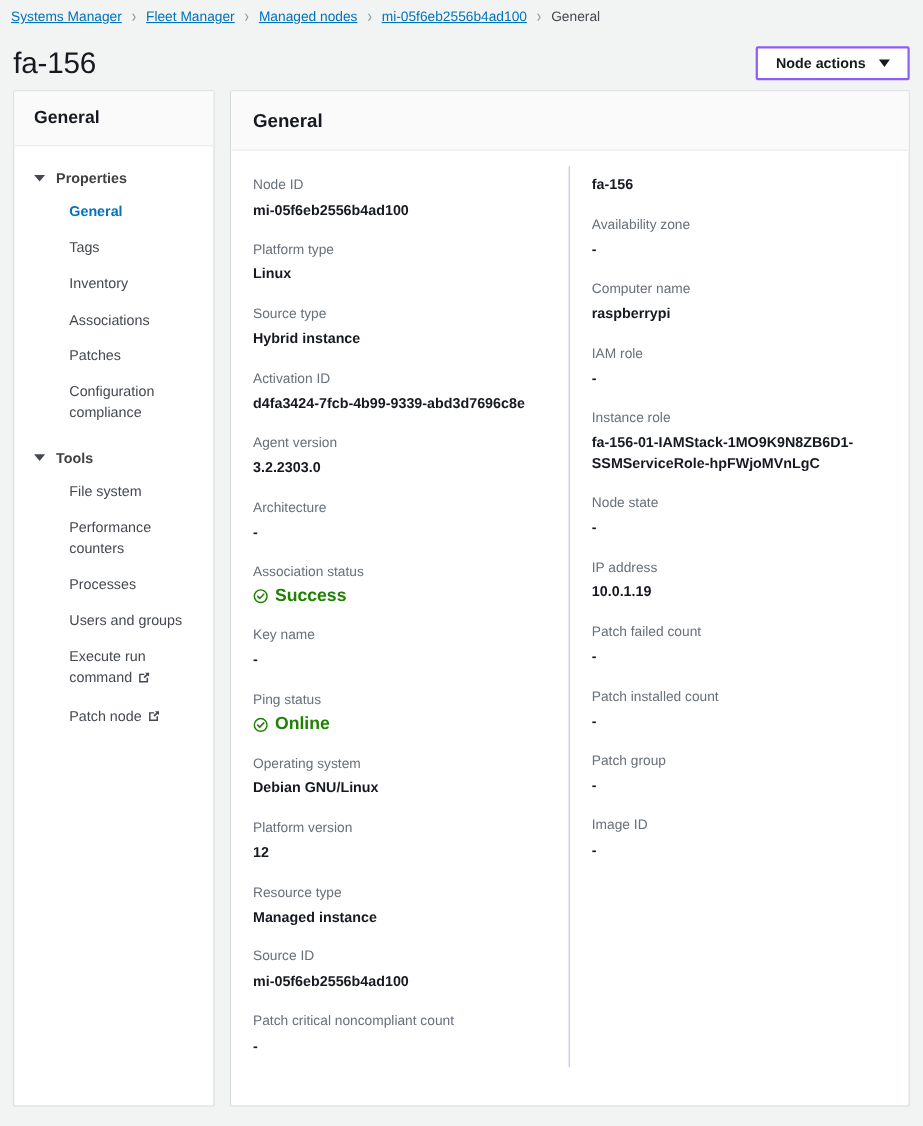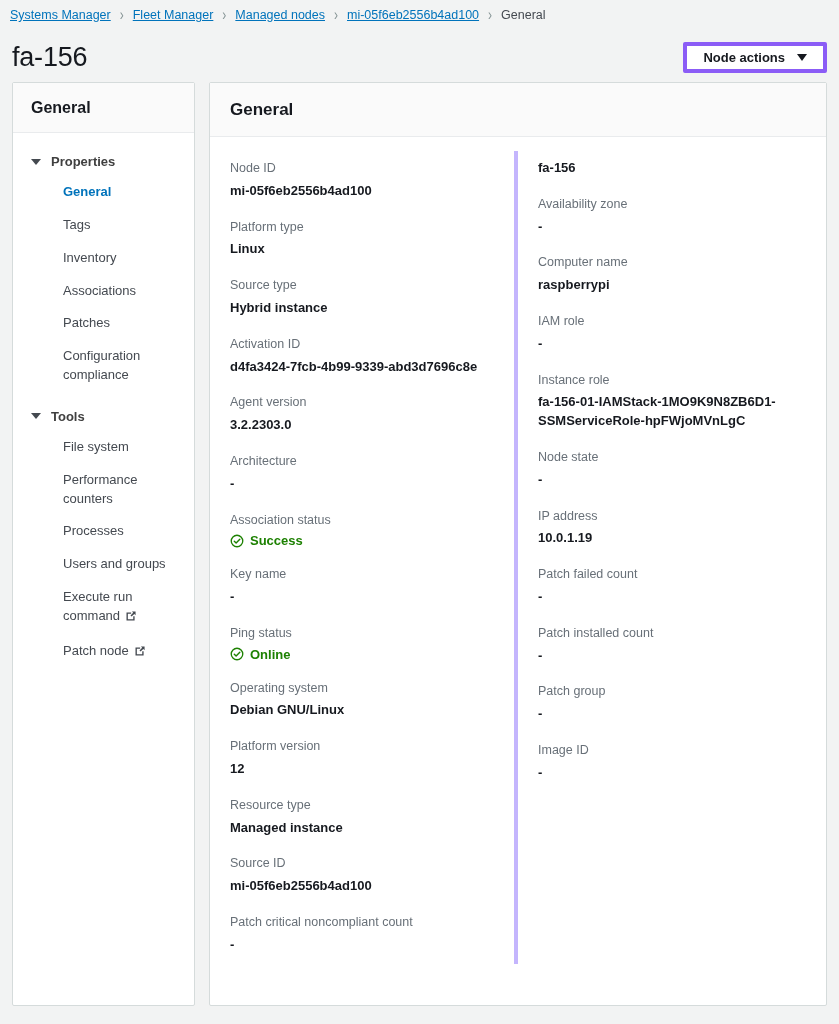--- a/index.html
+++ b/index.html
@@ -43,21 +43,21 @@
     padding: 6px 12px 0 12px;
     height: 56px;
   }
   .page-title {
     font-size: 27px;
     font-weight: 400;
     letter-spacing: -0.2px;
     color: #16191f;
   }
   .node-actions-btn {
-    border: 4px solid #8b5cf6;
+    border: 2px solid #8b5cf6;
     border-radius: 2px;
     background: #ffffff;
     color: #16191f;
     font-size: 13px;
     font-weight: bold;
     font-family: "Liberation Sans", sans-serif;
     padding: 0 16px;
     height: 31px;
     display: flex; align-items: center; gap: 12px;
     cursor: pointer;
@@ -147,41 +147,41 @@
   }
   .cols {
     display: flex;
     padding: 14px 0 18px 0;
   }
   .col {
     flex: 1 1 50%;
     padding: 0 20px;
     min-width: 0;
   }
-  .col-left { border-right: 4px solid #c4b5fd; }
+  .col-left { border-right: 1px solid #c4b5fd; }
 
   .field { padding: 8px 0 9px 0; }
   .field-label {
     font-size: 12.5px;
     color: #687078;
     line-height: 1.5;
     margin-bottom: 4px;
   }
   .field-value {
     font-size: 13px;
     font-weight: bold;
     color: #16191f;
     line-height: 1.45;
     word-break: break-word;
   }
   .field-value.dash { font-weight: bold; color: #16191f; }
   .status {
     display: flex; align-items: center; gap: 6px;
     color: #1d8102;
-    font-size: 13px;
+    font-size: 16px;
     font-weight: bold;
   }
 </style>
 </head>
 <body>
 
 <nav class="breadcrumb" id="breadcrumb">
     <span class="crumb-link">Systems Manager</span>
     <span class="crumb-sep">›</span>
     <span class="crumb-link">Fleet Manager</span>

